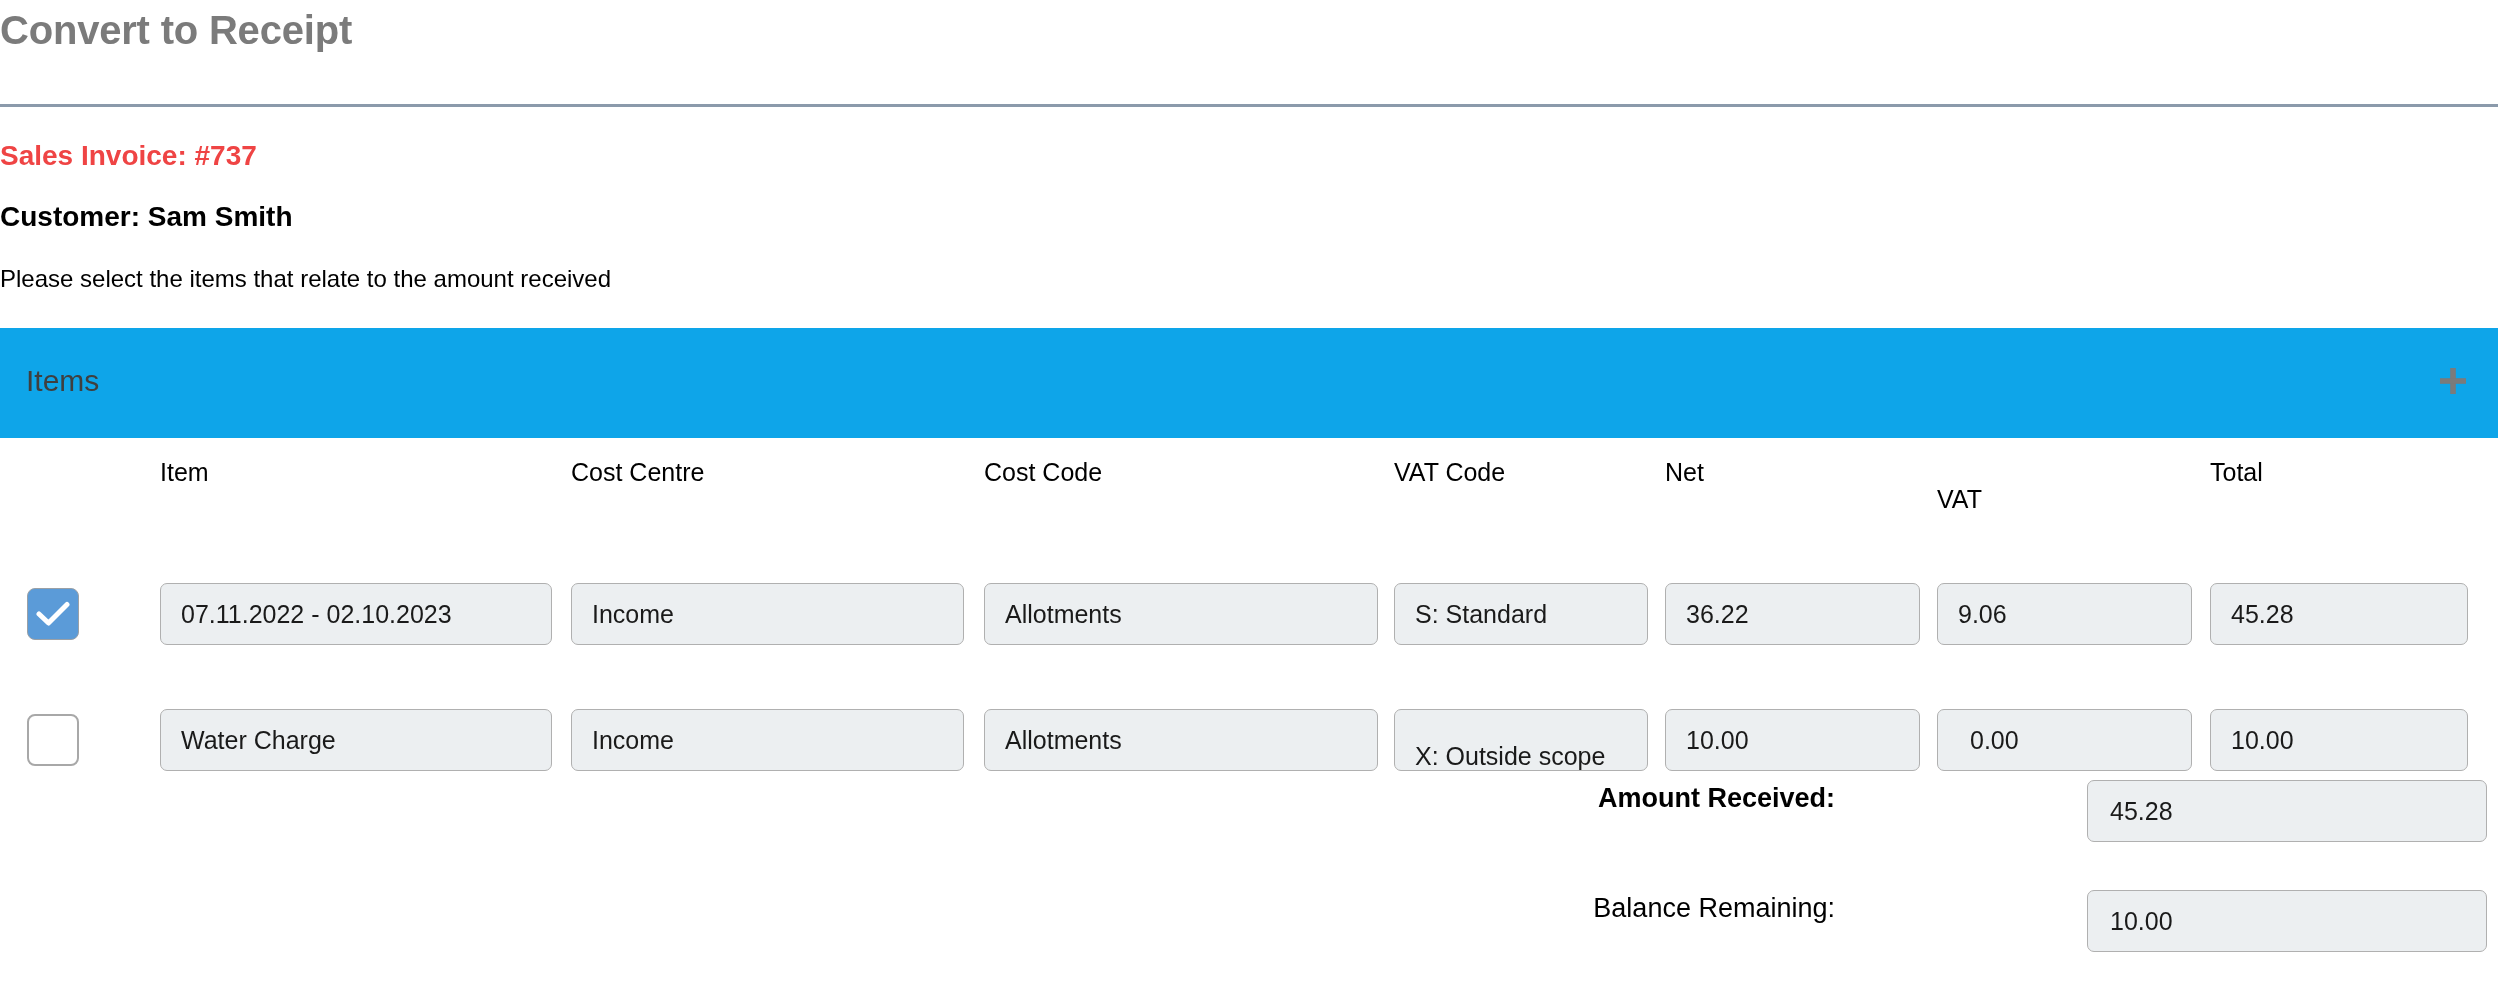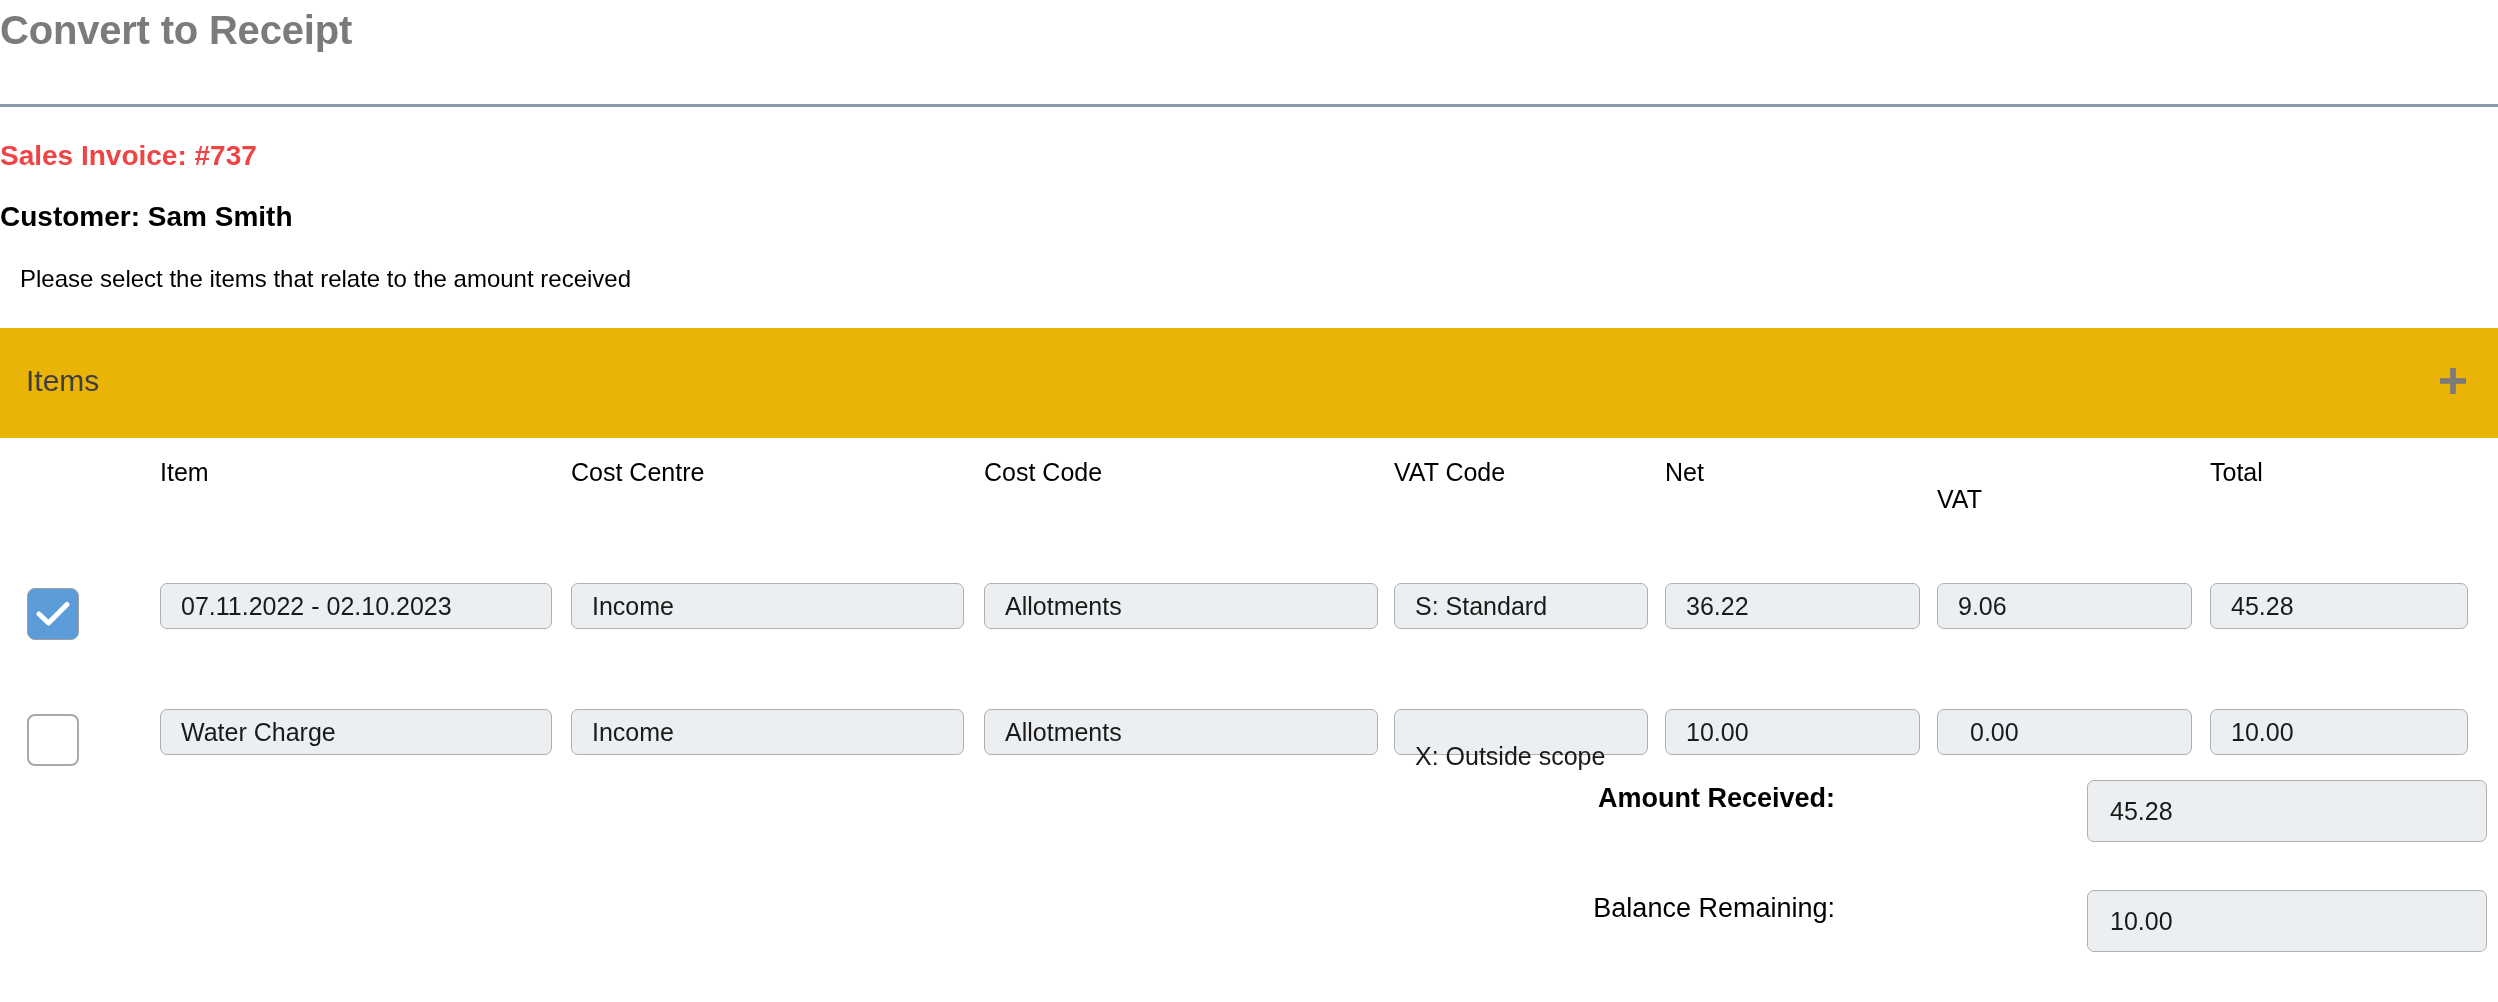--- a/index.html
+++ b/index.html
@@ -58,31 +58,30 @@
     white-space: nowrap;
   }
   .meta-instruction {
     position: absolute;
     left: 0px;
     top: 265px;
     font-size: 24px;
     font-weight: normal;
     color: #000000;
     white-space: nowrap;
-    padding-left: 20px;
   }
 
   
   .items-bar {
     position: absolute;
     left: 0px;
     top: 328px;
     width: 2498px;
     height: 110px;
-    background: #eab308;
+    background: #0ea5e9;
   }
   .items-bar-label {
     position: absolute;
     left: 26px;
     top: 36px;
     font-size: 30px;
     color: #3f3f3f;
     white-space: nowrap;
   }
   .items-bar-add {
@@ -113,21 +112,21 @@
     font-size: 25px;
     color: #000000;
     white-space: nowrap;
   }
   .row {
     position: relative;
     height: 0px;
   }
   .cell-input {
     position: absolute;
-    height: 46px;
+    height: 62px;
     background: #eceff1;
     border: 1px solid #b0b0b0;
     border-radius: 7px;
     font-size: 25px;
     color: #1a1a1a;
     padding: 0 20px;
     display: flex;
     align-items: center;
     overflow: visible;
     white-space: normal;

